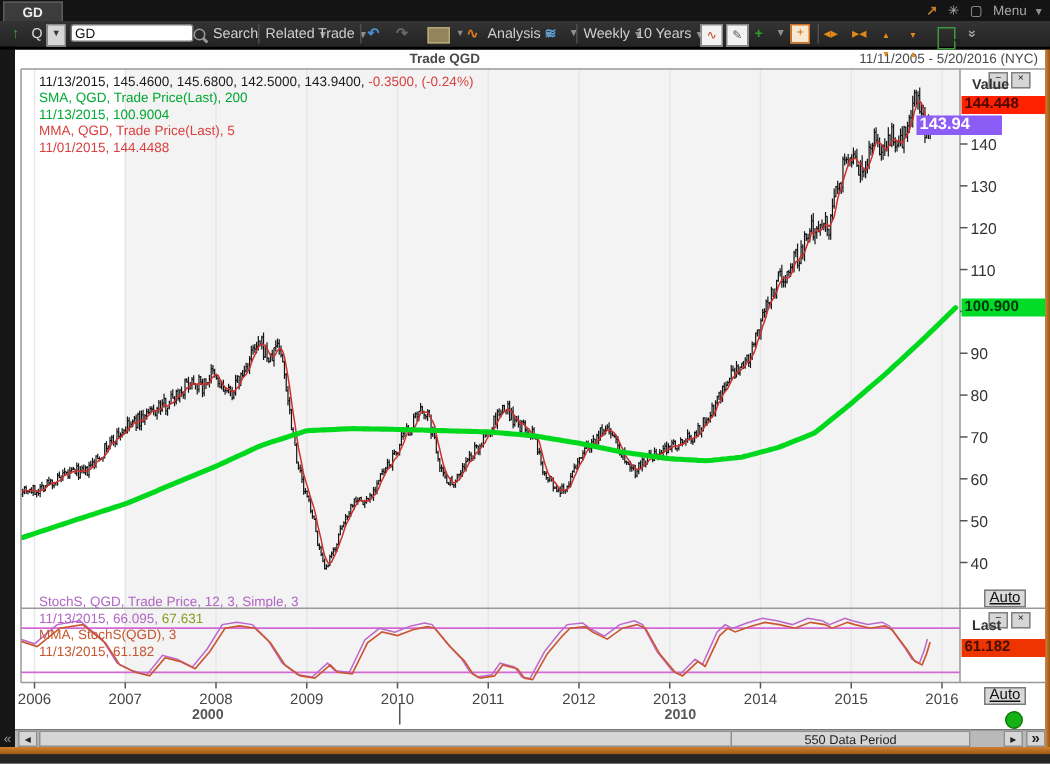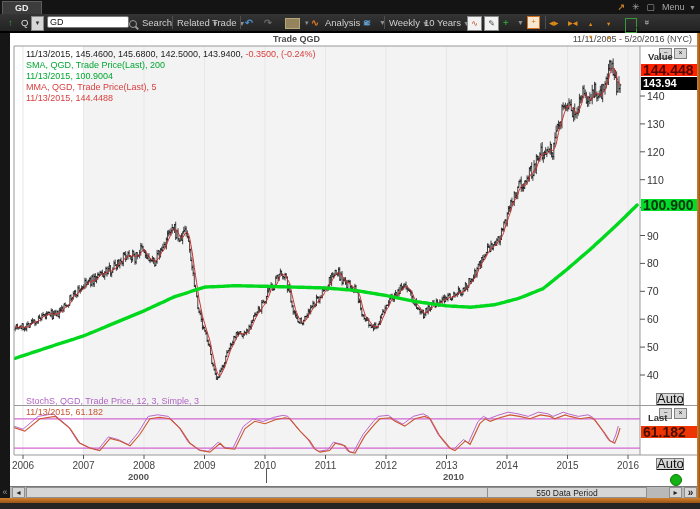--- a/index.html
+++ b/index.html
@@ -34,30 +34,30 @@
   #charttitle{position:absolute;left:263px;top:1px;font-weight:bold}
   #chartdate{position:absolute;right:5px;top:1px}
   svg#plot{left:0;top:0;z-index:2;pointer-events:none}
   
   .legend{z-index:3;font-size:9px;line-height:11px;white-space:nowrap}
   #legendmain{left:26px;top:49px}
   #legendstoch{left:26px;top:396px}
   .lg-k{color:#1a1a1a}.lg-r{color:#d84040}.lg-g{color:#00a832}
   .lg-p{color:#b165c5}.lg-o{color:#c65530}.lg-ol{color:#8a9a1c}
   
-  .badge{z-index:3;width:55px;height:12px;font-size:14px;font-weight:bold;line-height:12px;padding-left:2px}
+  .badge{z-index:3;width:55px;height:12px;font-size:10px;font-weight:bold;line-height:12px;padding-left:2px}
   #bdg-mma{left:641px;top:64px;background:#ff2100;color:#4d0800}
-  #bdg-last{left:641px;top:77px;background:#000000;color:#fff;font-size:11px;height:13px;line-height:13px}
+  #bdg-last{left:611px;top:77px;background:#8b5cf6;color:#fff;font-size:11px;height:13px;line-height:13px}
   #bdg-sma{left:641px;top:199px;background:#00dc28;color:#03340a}
   #bdg-val{left:641px;top:426px;background:#ee3400;color:#431000}
   .axhdr{z-index:3;font-size:9.5px;font-weight:bold;color:#333}
   #hdr-price{left:648px;top:51px}
   #hdr-value{left:648px;top:412px}
   .autobtn{z-index:3;width:26px;height:10px;background:#d9d9d9;border:1px solid #7a7a7a;color:#111;
-           font-size:13px;text-align:center;line-height:10px;text-decoration:underline}
+           font-size:10px;text-align:center;line-height:10px;text-decoration:underline}
   #auto-price{left:656px;top:393px}
   #auto-val{left:656px;top:458px}
   .wctl{z-index:3;display:flex;gap:2px}
   .wctl span{width:11px;height:9px;background:#d6d6d6;border:1px solid #808080;font-size:7px;line-height:8px;text-align:center;color:#222}
   #wc-price{left:659px;top:48px}
   #wc-val{left:659px;top:408px}
   
   .decade{z-index:3;font-size:9.5px;font-weight:bold;color:#555}
   
   #scroll-left-gap{left:0;top:486px;width:10px;height:12px;color:#999;font-size:9px;line-height:12px;text-align:center;z-index:4}
@@ -218,25 +218,27 @@
     <text x="628" y="469" font-family="Liberation Sans, sans-serif" font-size="10" fill="#444" text-anchor="middle">2016</text>
     <line x1="266.5" y1="469" x2="266.5" y2="483" stroke="#555" stroke-width="1"></line>
     <circle cx="676" cy="480" r="5.5" fill="#14b214" stroke="#0a7a0a" stroke-width="1"></circle>
   </svg>
 
 <div id="legendmain" class="abs legend">
   <div><span class="lg-k">11/13/2015, 145.4600, 145.6800, 142.5000, 143.9400,</span><span class="lg-r"> -0.3500, (-0.24%)</span></div>
   <div class="lg-g">SMA, QGD, Trade Price(Last),  200</div>
   <div class="lg-g">11/13/2015, 100.9004</div>
   <div class="lg-r">MMA, QGD, Trade Price(Last),  5</div>
-  <div class="lg-r">11/13/2015, 144.4488</div>
+  <div class="lg-r">11/01/2015, 144.4488</div>
 </div>
 
 <div id="legendstoch" class="abs legend">
   <div class="lg-p">StochS, QGD, Trade Price,  12, 3, Simple, 3</div>
+  <div><span class="lg-p">11/13/2015, 66.095, </span><span class="lg-ol">67.631</span></div>
+  <div class="lg-o">MMA, StochS(QGD), 3</div>
   <div class="lg-o">11/13/2015, 61.182</div>
 </div>
 
 <div id="wc-price" class="abs wctl">
   <span>−</span>
   <span>×</span>
 </div>
 <div id="hdr-price" class="abs axhdr">Value</div>
 <div id="bdg-mma" class="abs badge">144.448</div>
 <div id="bdg-last" class="abs badge">143.94</div>

